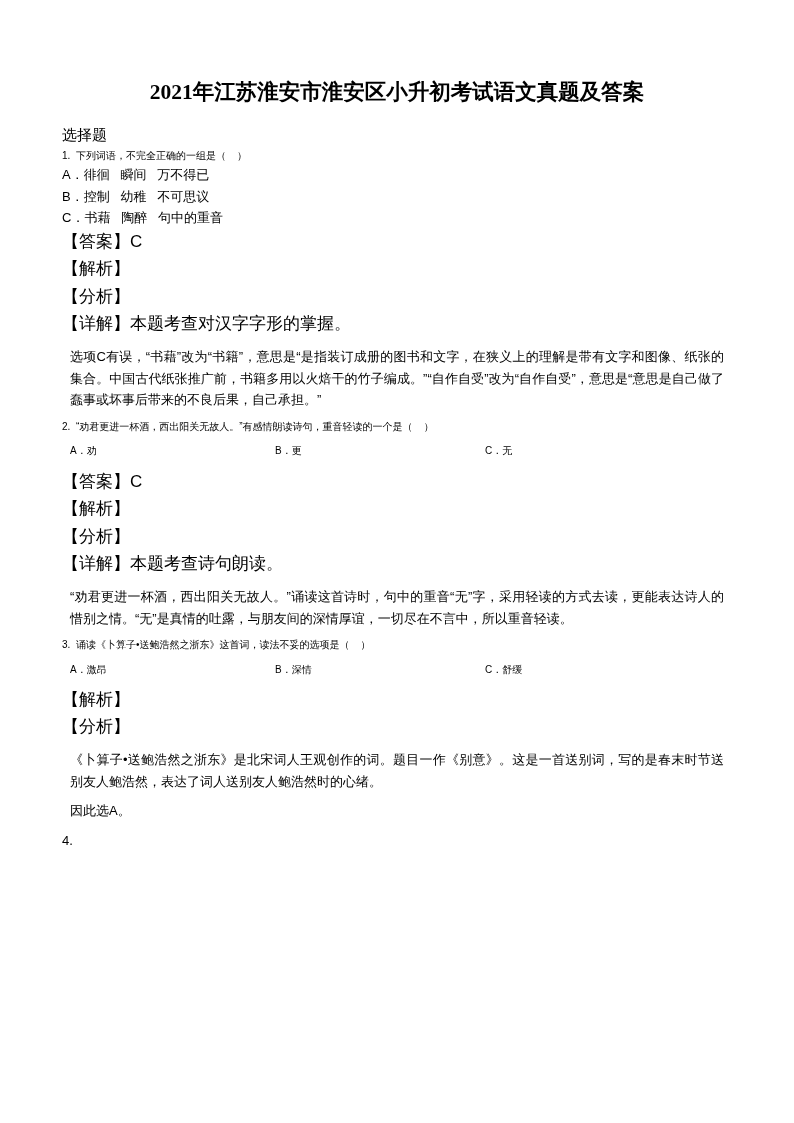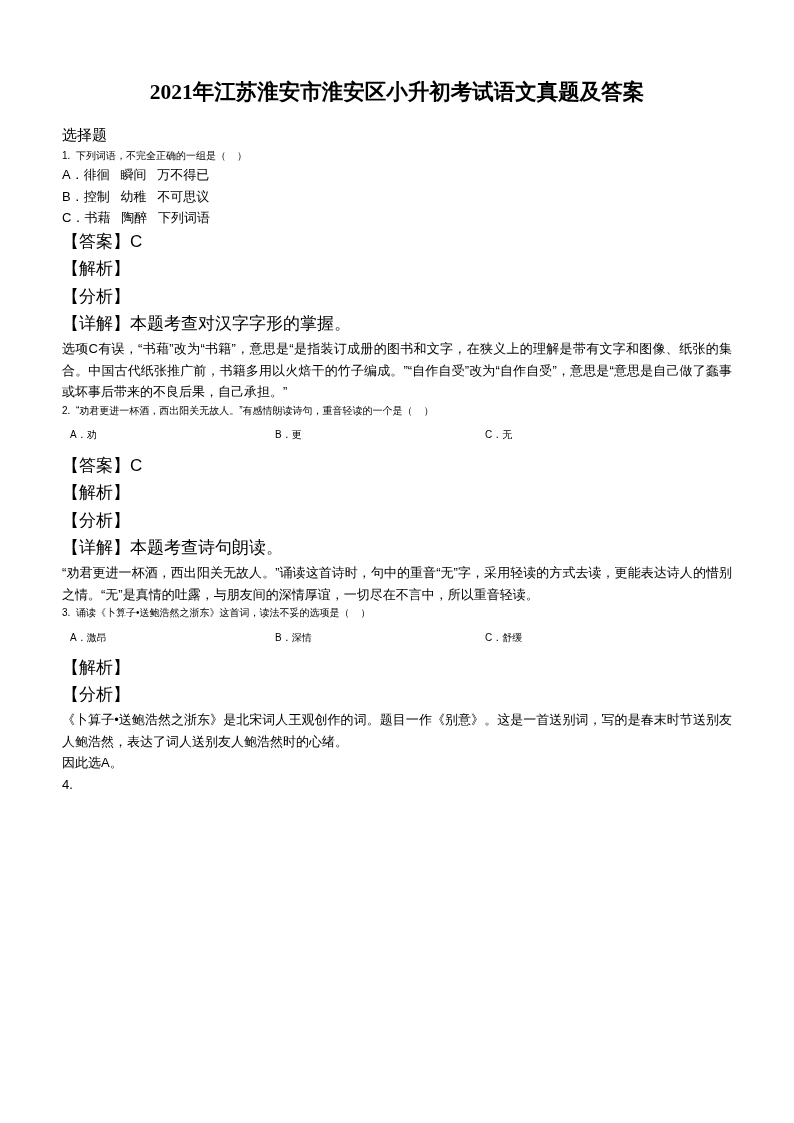--- a/index.html
+++ b/index.html
@@ -59,21 +59,21 @@
   .opt-b { width: 210px; }
   .opt-c { width: 180px; }
   .tag-line {
     font-size: 17px;
     line-height: 1.62;
     margin: 0;
   }
   .body-para {
     font-size: 13px;
     line-height: 1.68;
-    margin: 0;
+    margin: 8px;
     text-align: justify;
     text-justify: inter-ideograph;
     white-space: pre-wrap;
   }
   .blk {
     margin-bottom: 0;
   }
   .tail {
     font-size: 13px;
     line-height: 1.62;
@@ -86,21 +86,21 @@
 <div class="page">
 
   <h1 class="doc-title">2021年江苏淮安市淮安区小升初考试语文真题及答案</h1>
 
   <p class="section-label">选择题</p>
 
   <div class="blk">
     <p class="q-line"><span>1.</span>  <span>下列词语，不完全正确的一组是（    ）</span></p>
     <p class="opt-line">A．徘徊   瞬间   万不得已</p>
     <p class="opt-line">B．控制   幼稚   不可思议</p>
-    <p class="opt-line">C．书藉   陶醉   下列词语</p>
+    <p class="opt-line">C．书藉   陶醉   句中的重音</p>
     <p class="tag-line"><span>【答案】</span><span>C</span></p>
     <p class="tag-line">【解析】</p>
     <p class="tag-line">【分析】</p>
     <p class="tag-line"><span>【详解】</span><span>本题考查对汉字字形的掌握。</span></p>
     <p class="body-para">选项C有误，“书藉”改为“书籍”，意思是“是指装订成册的图书和文字，在狭义上的理解是带有文字和图像、纸张的集合。中国古代纸张推广前，书籍多用以火焙干的竹子编成。”“自作自受”改为“自作自受”，意思是“意思是自己做了蠢事或坏事后带来的不良后果，自己承担。”</p>
   </div>
 
   <div class="blk">
     <p class="q-line"><span>2.</span>  <span>“劝君更进一杯酒，西出阳关无故人。”有感情朗读诗句，重音轻读的一个是（    ）</span></p>
     <p class="opt-row">

